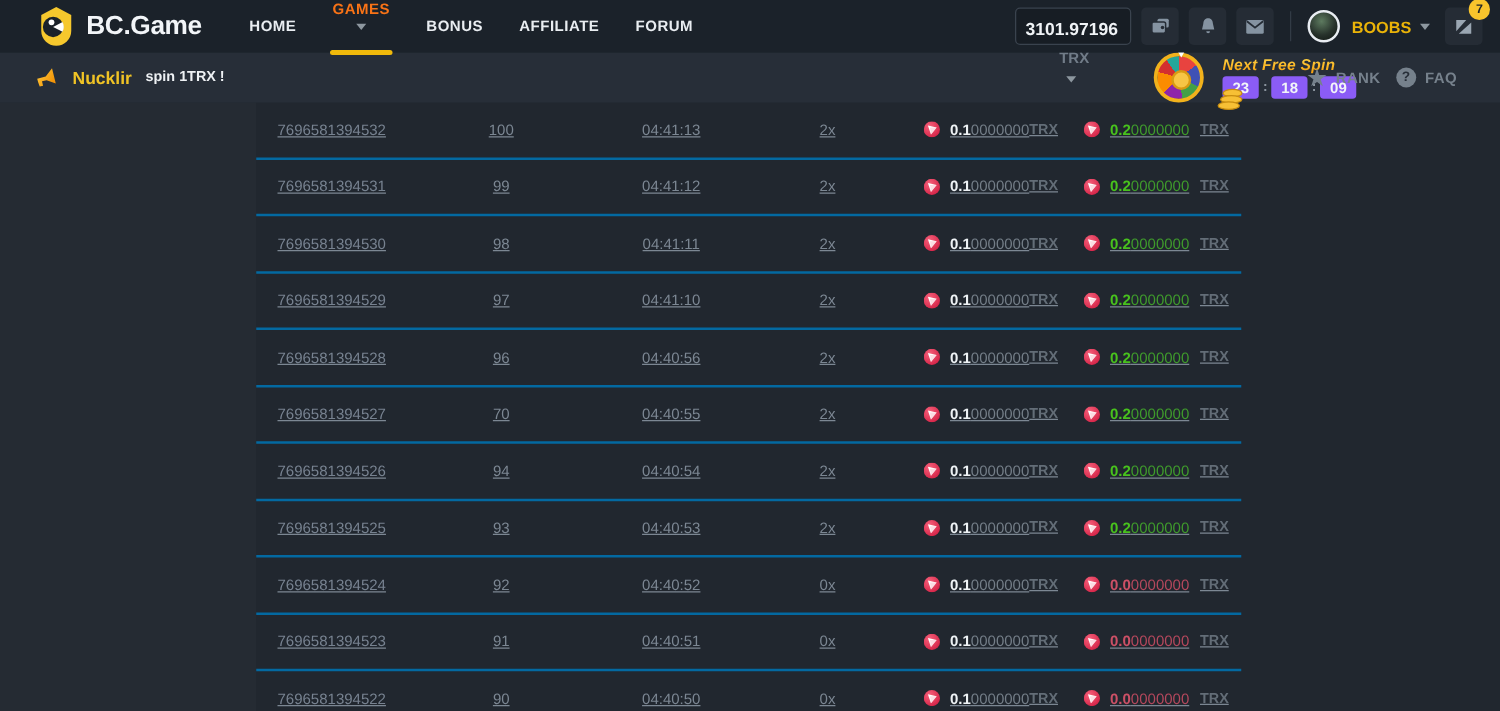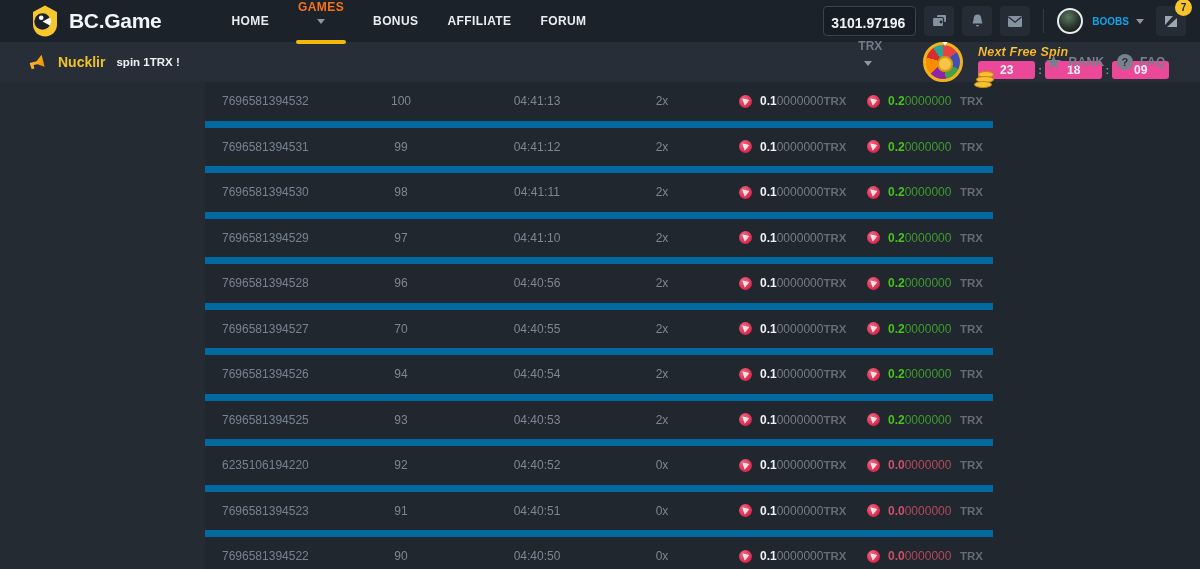--- a/index.html
+++ b/index.html
@@ -1,21 +1,21 @@
 <!DOCTYPE html>
 <html><head>
 <meta charset="utf-8">
 <style>
   * { margin:0; padding:0; box-sizing:border-box; }
   html,body { width:1200px; height:569px; overflow:hidden; background:#21272f;
     font-family:"Liberation Sans", sans-serif; }
 
   
   .navbar { position:absolute; top:0; left:0; width:1200px; height:42px;
-    background:#1b222a; display:flex; align-items:center; z-index:5;gap:32px; }
+    background:#1b222a; display:flex; align-items:center; z-index:5; }
   .brand { display:flex; align-items:center; gap:9px; margin-left:30px; }
   .brand-name { color:#f2f5f8; font-size:21px; font-weight:bold; letter-spacing:-0.3px; }
   .mainnav { display:flex; align-items:center; gap:29px; margin-left:38px; height:42px; }
   .nav-item { position:relative; display:flex; align-items:center; gap:5px; height:42px;
     color:#e9edf1; font-size:12px; font-weight:bold; letter-spacing:.4px; cursor:pointer; }
   .nav-item.active { color:#f97316;flex-direction:column; }
   .nav-item.active::after { content:""; position:absolute; left:-2px; right:-2px; bottom:-2px;
     height:4px; background:#f0b90b; border-radius:2px; }
   .caret { width:0; height:0; border-left:4px solid transparent; border-right:4px solid transparent;
     border-top:5px solid #8d979f; display:inline-block; }
@@ -24,21 +24,21 @@
   .nav-right { margin-left:auto; display:flex; align-items:center; margin-right:14px; }
   .balance-pill { display:flex; align-items:center; gap:8px; height:30px; padding:0 10px 0 7px;
     border:1px solid #3a434e; border-radius:4px; background:#171d24; cursor:pointer;flex-direction:column; }
   .balance-amount { color:#f0f3f6; font-size:14px; font-weight:bold; }
   .balance-cur { color:#717c88; font-size:12px; font-weight:bold; margin-left:4px; }
   .icon-btn { width:30px; height:30px; margin-left:8px; background:#252c35; border-radius:4px;
     display:flex; align-items:center; justify-content:center; cursor:pointer; position:relative; }
   .v-divider { width:1px; height:24px; background:#323b45; margin:0 13px; }
   .avatar { width:26px; height:26px; border-radius:50%; border:2px solid #e9edf2;
     background:radial-gradient(circle at 42% 32%, #5d7a5f, #28332c 55%, #161d19 85%); cursor:pointer; }
-  .username { color:#0ea5e9; font-size:10px; font-weight:bold; margin:0 7px 0 9px; cursor:pointer; }
+  .username { color:#eab308; font-size:13px; font-weight:bold; margin:0 7px 0 9px; cursor:pointer; }
   .chat-btn { margin-left:12px; }
   .badge { position:absolute; top:-7px; right:-6px; width:17px; height:17px; border-radius:50%;
     background:#f8c42c; color:#1b222a; font-size:10px; font-weight:bold;
     display:flex; align-items:center; justify-content:center; }
 
   
   .subbar { position:absolute; top:42px; left:0; width:1200px; height:40px;
     background:#272e38; display:flex; align-items:center; z-index:4; }
   .announce { display:flex; align-items:center; gap:11px; margin-left:27px; cursor:pointer; }
   .announce-game { color:#f0c325; font-size:14px; font-weight:bold; }
@@ -58,40 +58,40 @@
   .coin { position:absolute; width:18px; height:7px; border-radius:50%;
     background:#f7c035; border:1px solid #c88d10; }
   .coin.c1 { left:0; bottom:0; }
   .coin.c2 { left:2px; bottom:5px; }
   .coin.c3 { left:4px; bottom:10px; width:16px; }
   .fs-text { margin-left:10px; display:flex; flex-direction:column; gap:2px; }
   .fs-label { font-size:12.5px; font-weight:bold; font-style:italic;
     background:linear-gradient(180deg,#ffd84d,#f79d07); -webkit-background-clip:text;
     background-clip:text; color:transparent; letter-spacing:.2px; }
   .fs-count { display:flex; align-items:center; gap:3px; }
-  .fs-box { background:#ec4899; border-radius:3px; padding:2px 22px; color:#f2f5f8;
+  .fs-box { background:#8b5cf6; border-radius:3px; padding:2px 8px; color:#f2f5f8;
     font-size:12px; font-weight:bold; }
   .fs-colon { color:#8a939d; font-size:11px; font-weight:bold; }
 
   .quicklink { position:absolute; top:0; height:40px; display:flex; align-items:center; gap:7px;
     color:#76818c; font-size:12px; font-weight:bold; letter-spacing:.3px; cursor:pointer; }
   .ql-rank { left:1046px; }
   .ql-faq { left:1117px; }
   .star { color:#76818c; font-size:17px; line-height:1; }
   .qmark { width:16px; height:16px; border-radius:50%; background:#76818c; color:#272e38;
     font-size:11px; font-weight:bold; display:flex; align-items:center; justify-content:center; }
 
   
   .content { position:absolute; top:82px; left:0; width:1200px; height:487px; background:#21272f; }
   .left-panel { position:absolute; top:0; left:0; width:205px; height:487px; background:#252b33; }
 
   .bet-table { position:absolute; left:205px; top:0; width:788px; }
   .row { display:grid; grid-template-columns:120px 152px 120px 130px 128px 138px;
-    align-items:center; height:45.5px; border-bottom:7px solid #0369a1;
-    color:#7c8793; font-size:12px; cursor:pointer; }
+    align-items:center; height:45.5px; border-bottom:2px solid #0369a1;
+    color:#7c8793; font-size:12px; cursor:pointer;text-decoration:underline; }
   .c-id { padding-left:17px; color:#778290; }
   .c-num, .c-time, .c-mult { text-align:center; }
   .c-money { display:flex; align-items:center; padding-left:12px; }
   .c-money .coin-ic { flex:0 0 auto; margin-right:8px; display:flex; }
   .v-main { font-weight:bold; color:#eef2f5; }
   .v-rest { color:#747e88; }
   .unit { margin-left:auto; padding-right:14px; color:#636d77; font-weight:bold; font-size:11.5px; }
   .c-payout .unit { padding-right:10px; }
   .c-payout.win .v-main { color:#48c21d;text-align:center; }
   .c-payout.win .v-rest { color:#3f9b2c; }
@@ -437,21 +437,21 @@
             <svg width="13" height="13">
               <use href="#trx-coin"></use>
             </svg>
           </span>
       <span><span class="v-main">0.2</span><span class="v-rest">0000000</span></span>
       <span class="unit">TRX</span>
     </span>
   </div>
 
   <div class="row">
-    <span class="c-id">6235106194220</span>
+    <span class="c-id">7696581394524</span>
     <span class="c-num">92</span>
     <span class="c-time">04:40:52</span>
     <span class="c-mult">0x</span>
     <span class="c-money c-amount">
       <span class="coin-ic">
             <svg width="13" height="13">
               <use href="#trx-coin"></use>
             </svg>
           </span>
       <span><span class="v-main">0.1</span><span class="v-rest">0000000</span></span>

